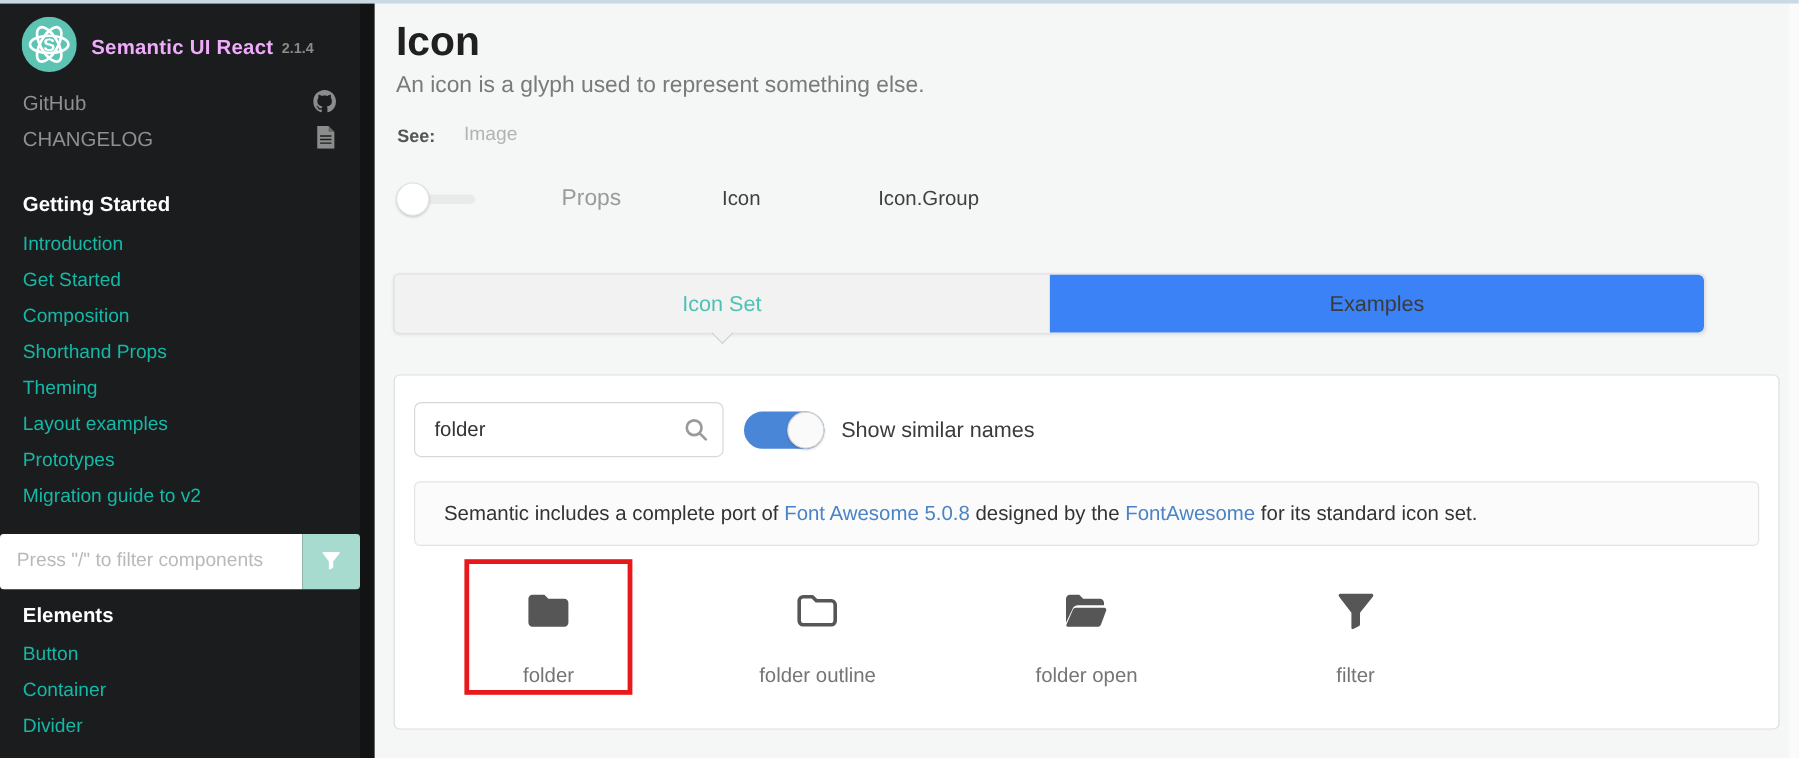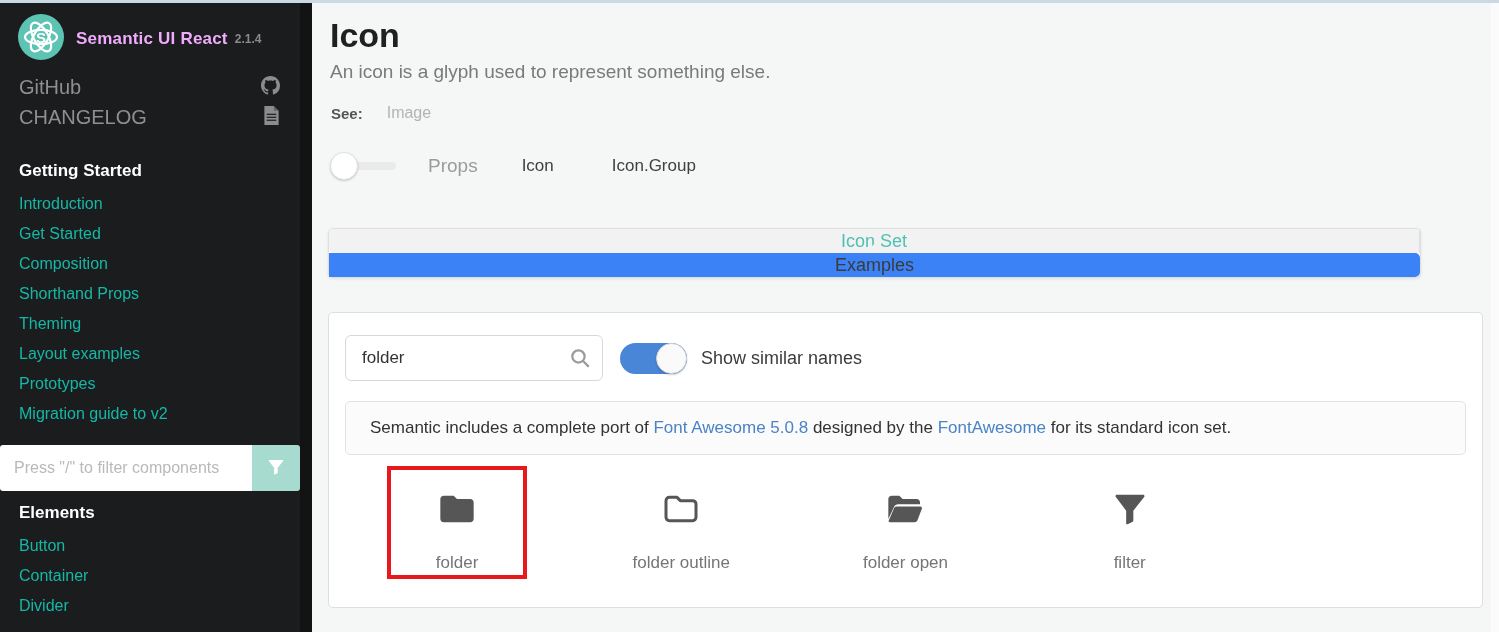--- a/index.html
+++ b/index.html
@@ -15,50 +15,50 @@
 
   
   .sidebar { position:absolute; left:0; top:0; width:312px; height:632px; background:#1b1c1d; z-index:10; }
   .side-scrollbar { position:absolute; right:0; top:0; width:12px; height:100%; background:#131314; }
   .brand { position:absolute; left:18px; top:14px; display:flex; align-items:center; }
   .brand-logo { width:46px; height:46px; flex:0 0 auto; }
   .brand-title { color:#f0abfc; font-weight:bold; font-size:17px; margin-left:12px; letter-spacing:.2px; }
   .brand-version { color:#8a8a8a; font-size:12px; margin-left:7px; font-weight:bold; }
   .side-links { position:absolute; left:0; top:72px; width:300px; }
   .side-link-row { display:flex; align-items:center; justify-content:space-between; height:30px; padding:0 20px 0 19px; cursor:pointer; }
-  .side-link-row span.lbl { color:#8f8f8f; font-size:20px; }
+  .side-link-row span.lbl { color:#8f8f8f; font-size:17px; }
   .side-section { position:absolute; left:0; width:300px; }
   .sec1 { top:156px; }
   .sec2 { top:498px; }
   .side-heading { color:#fff; font-weight:bold; font-size:17px; line-height:30px; padding-left:19px; margin-bottom:3px; }
   .side-item { display:block; color:#14b8a6; font-size:16px; line-height:30px; padding-left:19px; text-decoration:none; cursor:pointer; }
   .side-filter { position:absolute; left:0; top:445px; width:300px; height:46px; display:flex; }
   .side-filter input { flex:1; border:none; outline:none; background:#fff; font-size:16px; padding:0 0 0 14px; color:#333; font-family:"Liberation Sans", sans-serif; border-radius:3px 0 0 3px; }
   .side-filter input::placeholder { color:#b9b9b9; }
   .filter-btn { width:48px; background:#a7dbd0; border:none; display:flex; align-items:center; justify-content:center; cursor:pointer; border-radius:0 3px 3px 0; }
 
   
   .main { position:absolute; left:312px; top:0; width:1187px; height:632px; background:#f5f6f6; }
   .right-strip { position:absolute; right:0; top:0; width:8px; height:100%; background:#fbfbfb; }
   .page-title { position:absolute; left:18px; top:16px; font-size:34px; font-weight:bold; color:#202020; }
   .page-subtitle { position:absolute; left:18px; top:61px; font-size:19px; color:#7a7a7a; }
   .see-row { position:absolute; left:19px; top:104px; display:flex; align-items:center; }
   .see-label { font-size:15px; font-weight:bold; color:#555; }
   .see-link { font-size:16px; color:#b3b3b3; margin-left:24px; cursor:pointer; }
-  .props-row { position:absolute; left:18px; top:150px; display:flex; align-items:center; height:32px; }
+  .props-row { position:absolute; left:18px; top:150px; display:flex; align-items:center; height:32px;gap:40px; }
   .slider-toggle { position:relative; width:68px; height:30px; cursor:pointer; }
   .slider-track { position:absolute; left:4px; right:2px; top:11px; height:8px; border-radius:4px; background:#eaeaea; }
   .slider-knob { position:absolute; left:0; top:1px; width:28px; height:28px; border-radius:50%; background:#fff; border:1px solid #e0e0e0; box-shadow:0 1px 2px rgba(0,0,0,.18); }
   .props-label { font-size:19px; color:#9b9b9b; margin-left:30px; cursor:pointer; }
   .prop-link { font-size:17px; color:#3f3f3f; cursor:pointer; }
   .prop-link.l1 { margin-left:44px; }
   .prop-link.l2 { margin-left:58px; }
 
   
-  .tabs { position:absolute; left:16px; top:228px; width:1093px; height:50px; display:flex; border:1px solid #e0e0e0; border-radius:5px; box-shadow:0 1px 3px rgba(0,0,0,.09); background:#fff;flex-direction:column; }
+  .tabs { position:absolute; left:16px; top:228px; width:1093px; height:50px; display:flex; border:1px solid #e0e0e0; border-radius:5px; box-shadow:0 1px 3px rgba(0,0,0,.09); background:#fff; }
   .tab { flex:1; display:flex; align-items:center; justify-content:center; font-size:18px; cursor:pointer; position:relative; }
   .tab.active { background:#f2f2f2; color:#4fc1b2; border-right:1px solid #e0e0e0; border-radius:5px 0 0 5px; }
   .tab.inactive { background:#3b82f6; color:#3b3b3b; border-radius:0 5px 5px 0; }
   .tab-caret { position:absolute; left:50%; bottom:-7px; width:13px; height:13px; background:#f2f2f2; border-right:1px solid #cfcfcf; border-bottom:1px solid #cfcfcf; transform:translateX(-50%) rotate(45deg); }
 
   
   .segment { position:absolute; left:16px; top:312px; width:1155px; height:296px; background:#fff; border:1px solid #dedede; border-radius:5px; padding:22px 16px 0 16px; }
   .search-row { display:flex; align-items:center; height:46px; }
   .icon-search-wrap { position:relative; width:258px; height:46px; }
   .icon-search-wrap input { width:100%; height:100%; border:1px solid #d8d8d8; border-radius:6px; font-size:17px; color:#333; padding:0 44px 0 16px; outline:none; font-family:"Liberation Sans", sans-serif; }

